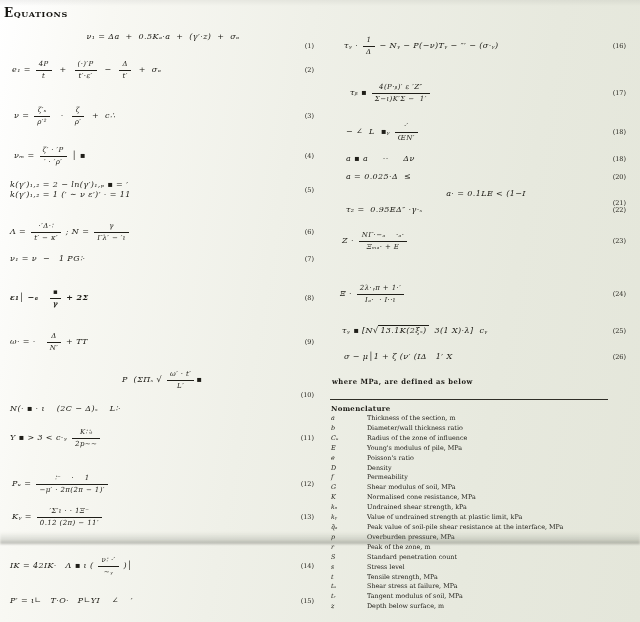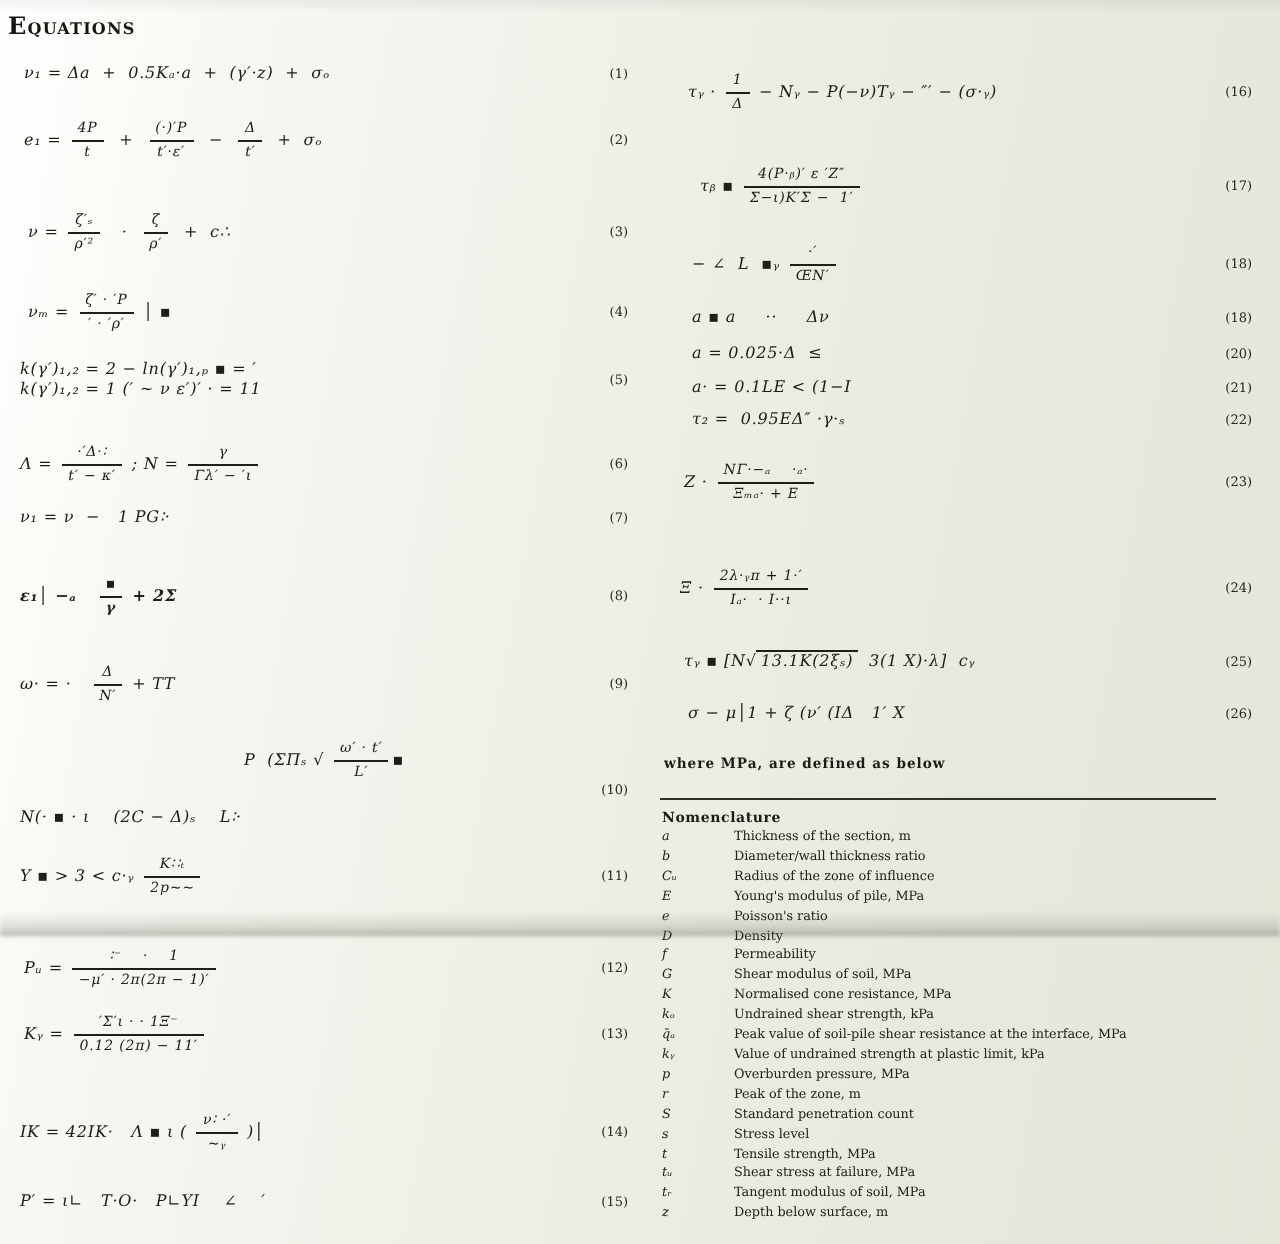--- a/index.html
+++ b/index.html
@@ -2,21 +2,21 @@
 <html><head>
 <meta charset="utf-8">
 <style>
   html,body{margin:0;padding:0;width:640px;height:622px;overflow:hidden;}
   body{
     font-family:"DejaVu Serif", serif;
     background:
       linear-gradient(to bottom, rgba(0,0,0,0.05) 0%, rgba(0,0,0,0) 1%),
       linear-gradient(100deg,#ffffff 0%,#f8f8f3 15%,#eff0e8 42%,#e7e9de 75%,#e4e6da 100%);
   }
-  .page{position:relative;width:640px;height:468px;}
+  .page{position:relative;width:640px;height:544px;}
   .page::after{
     content:"";position:absolute;left:0;right:0;bottom:0;height:12px;pointer-events:none;
     background:linear-gradient(to bottom, rgba(110,115,98,0) 0%, rgba(105,110,94,0.20) 65%, rgba(70,74,62,0.38) 100%);
     filter:blur(1px);
   }
   .ink{position:absolute;inset:0;filter:blur(0.32px) contrast(1.05);color:#23221c;}
   .title{
     position:absolute;left:4px;top:6px;
     font-family:"DejaVu Serif",serif;font-weight:bold;font-size:12px;
     font-variant:small-caps;letter-spacing:0.6px;color:#1b1a16;
@@ -54,21 +54,21 @@
   .nsym{width:36px;flex:0 0 36px;font-style:italic;}
   .ndef{flex:1;}
 </style>
 </head>
 <body>
 
 <div class="page">
   <div class="ink">
     <div class="title">Equations</div>
     <div class="col left" id="left-col">
-        <div class="eq" style="top: 32px;"><span class="body" style="margin-left: 4px;"><span class="tx">ν₁ = Δa  +  0.5Κₐ·a  +  (γ′·z)  +  σₒ</span></span><span class="no">(1)</span></div>
+        <div class="eq" style="top: 32px; flex-direction: column;"><span class="body" style="margin-left: 4px;"><span class="tx">ν₁ = Δa  +  0.5Κₐ·a  +  (γ′·z)  +  σₒ</span></span><span class="no">(1)</span></div>
         <div class="eq" style="top: 60px;"><span class="body" style="margin-left: 4px;"><span class="tx">e₁ = </span><span class="fr"><span class="fn">4Ρ</span><span class="fd">t</span></span><span class="tx">  +  </span><span class="fr"><span class="fn">(·)′Ρ</span><span class="fd">t′·ε′</span></span><span class="tx">  −  </span><span class="fr"><span class="fn">Δ</span><span class="fd">t′</span></span><span class="tx">  +  σₒ</span></span><span class="no">(2)</span></div>
         <div class="eq" style="top: 106px;"><span class="body" style="margin-left: 6px;"><span class="tx">ν = </span><span class="fr"><span class="fn">ζ′ₛ</span><span class="fd">ρ′²</span></span><span class="tx">   ·  </span><span class="fr"><span class="fn">ζ</span><span class="fd">ρ′</span></span><span class="tx">  +  c∴</span></span><span class="no">(3)</span></div>
         <div class="eq" style="top: 146px;"><span class="body" style="margin-left: 6px;"><span class="tx">νₘ = </span><span class="fr"><span class="fn">ζ′ · ′Ρ</span><span class="fd">′ · ′ρ′</span></span><span class="tx"> │ ▪</span></span><span class="no">(4)</span></div>
         <div class="eq" style="top: 180px;"><span class="body" style="margin-left: 2px;"><span class="tx">k(γ′)₁,₂ = 2 − ln(γ′)₁,ₚ ▪ = ′</span><br><span class="tx">k(γ′)₁,₂ = 1 (′ ∼ ν ε′)′ · = 11</span></span><span class="no">(5)</span></div>
         <div class="eq" style="top: 222px;"><span class="body" style="margin-left: 2px;"><span class="tx">Λ = </span><span class="fr"><span class="fn">·′Δ·∶</span><span class="fd">t′ − κ′</span></span><span class="tx"> ; Ν = </span><span class="fr"><span class="fn">γ</span><span class="fd">Γλ′ − ′ι</span></span></span><span class="no">(6)</span></div>
         <div class="eq" style="top: 254px;"><span class="body" style="margin-left: 2px;"><span class="tx">ν₁ = ν  −   1 ΡG∶·</span></span><span class="no">(7)</span></div>
         <div class="eq" style="top: 288px;"><span class="body" style="margin-left: 2px; font-weight: bold;"><span class="tx">ε₁│ −ₐ   </span><span class="fr"><span class="fn">▪</span><span class="fd">γ</span></span><span class="tx"> + 2Σ</span></span><span class="no">(8)</span></div>
         <div class="eq" style="top: 332px;"><span class="body" style="margin-left: 2px;"><span class="tx">ω· = ·   </span><span class="fr"><span class="fn">Δ</span><span class="fd">Ν′</span></span><span class="tx"> + ΤΤ</span></span><span class="no">(9)</span></div>
         <div class="eq" style="top: 370px; flex-direction: column;"><span class="body" style="margin-left: 2px;"><span class="tx">Ρ  (ΣΠₛ √ </span><span class="fr"><span class="fn">ω′ · t′</span><span class="fd">L′</span></span><span class="tx">▪</span></span><span class="no">(10)</span></div>
         <div class="eq" style="top: 404px;"><span class="body" style="margin-left: 2px;"><span class="tx">Ν(· ▪ · ι    (2C − Δ)ₛ    L∶·</span></span></div>
@@ -77,21 +77,21 @@
         <div class="eq" style="top: 507px;"><span class="body" style="margin-left: 4px;"><span class="tx">Κᵧ = </span><span class="fr"><span class="fn">′Σ′ι · · 1Ξ⁻</span><span class="fd">0.12 (2π) − 11′</span></span></span><span class="no">(13)</span></div>
         <div class="eq" style="top: 556px;"><span class="body" style="margin-left: 2px;"><span class="tx">ΙΚ = 42ΙΚ·   Λ ▪ ι ( </span><span class="fr"><span class="fn">ν∶ ·′</span><span class="fd">∼ᵧ</span></span><span class="tx"> )│</span></span><span class="no">(14)</span></div>
         <div class="eq" style="top: 596px;"><span class="body" style="margin-left: 2px;"><span class="tx">Ρ′ = ι∟   Τ·Ο·   Ρ∟ΥΙ    ∠    ′</span></span><span class="no">(15)</span></div>
       </div>
     <div class="col right" id="right-col">
         <div class="eq" style="top: 36px;"><span class="body" style="margin-left: 14px;"><span class="tx">τᵧ · </span><span class="fr"><span class="fn">1</span><span class="fd">Δ</span></span><span class="tx"> − Νᵧ − Ρ(−ν)Τᵧ − ″′ − (σ·ᵧ)</span></span><span class="no">(16)</span></div>
         <div class="eq" style="top: 83px;"><span class="body" style="margin-left: 20px;"><span class="tx">τᵦ ▪ </span><span class="fr"><span class="fn">4(Ρ·ᵦ)′ ε ′Ζ″</span><span class="fd">Σ−ι)Κ′Σ −  1′</span></span></span><span class="no">(17)</span></div>
         <div class="eq" style="top: 122px;"><span class="body" style="margin-left: 16px;"><span class="tx">− ∠  L  ▪ᵧ </span><span class="fr"><span class="fn">·′</span><span class="fd">ŒΝ′</span></span></span><span class="no">(18)</span></div>
         <div class="eq" style="top: 154px;"><span class="body" style="margin-left: 16px;"><span class="tx">a ▪ a     ··     Δν</span></span><span class="no">(18)</span></div>
         <div class="eq" style="top: 172px;"><span class="body" style="margin-left: 16px;"><span class="tx">a = 0.025·Δ  ≤</span></span><span class="no">(20)</span></div>
-        <div class="eq" style="top: 189px;"><span class="body" style="margin-left: 16px;"><span class="tx">a· = 0.1LΕ &lt; (1−Ι</span></span><span class="no">(21)</span></div>
+        <div class="eq" style="top: 189px; flex-direction: column;"><span class="body" style="margin-left: 16px;"><span class="tx">a· = 0.1LΕ &lt; (1−Ι</span></span><span class="no">(21)</span></div>
         <div class="eq" style="top: 205px;"><span class="body" style="margin-left: 16px;"><span class="tx">τ₂ =  0.95ΕΔ″ ·γ·ₛ</span></span><span class="no">(22)</span></div>
         <div class="eq" style="top: 231px;"><span class="body" style="margin-left: 12px;"><span class="tx">Ζ · </span><span class="fr"><span class="fn">ΝΓ·−ₐ    ·ₐ·</span><span class="fd">Ξₘₐ· + Ε</span></span></span><span class="no">(23)</span></div>
         <div class="eq" style="top: 284px;"><span class="body" style="margin-left: 10px;"><span class="tx">Ξ · </span><span class="fr"><span class="fn">2λ·ᵧπ + 1·′</span><span class="fd">Ιₐ·  · Ι··ι</span></span></span><span class="no">(24)</span></div>
         <div class="eq" style="top: 326px;"><span class="body" style="margin-left: 12px;"><span class="tx">τᵧ ▪ [Ν</span><span class="rad">√</span><span class="sq">13.1Κ(2ξₛ)</span><span class="tx">  3(1 Χ)·λ]  cᵧ</span></span><span class="no">(25)</span></div>
         <div class="eq" style="top: 352px;"><span class="body" style="margin-left: 14px;"><span class="tx">σ − μ│1 + ζ (ν′ (ΙΔ   1′ Χ</span></span><span class="no">(26)</span></div>
       </div>
     <div class="where">where MPa, are defined as below</div>
     <div class="rule"></div>
     <div class="nom-title">Nomenclature</div>
     <div class="nom-list" id="nom-list">
@@ -129,26 +129,26 @@
         </div>
         <div class="nrow">
           <span class="nsym">K</span>
           <span class="ndef">Normalised cone resistance, MPa</span>
         </div>
         <div class="nrow">
           <span class="nsym">kₒ</span>
           <span class="ndef">Undrained shear strength, kPa</span>
         </div>
         <div class="nrow">
+          <span class="nsym">kᵧ</span>
+          <span class="ndef">Value of undrained strength at plastic limit, kPa</span>
+        </div>
+        <div class="nrow">
           <span class="nsym">q̄ₐ</span>
           <span class="ndef">Peak value of soil-pile shear resistance at the interface, MPa</span>
-        </div>
-        <div class="nrow">
-          <span class="nsym">kᵧ</span>
-          <span class="ndef">Value of undrained strength at plastic limit, kPa</span>
         </div>
         <div class="nrow">
           <span class="nsym">p</span>
           <span class="ndef">Overburden pressure, MPa</span>
         </div>
         <div class="nrow">
           <span class="nsym">r</span>
           <span class="ndef">Peak of the zone, m</span>
         </div>
         <div class="nrow">

